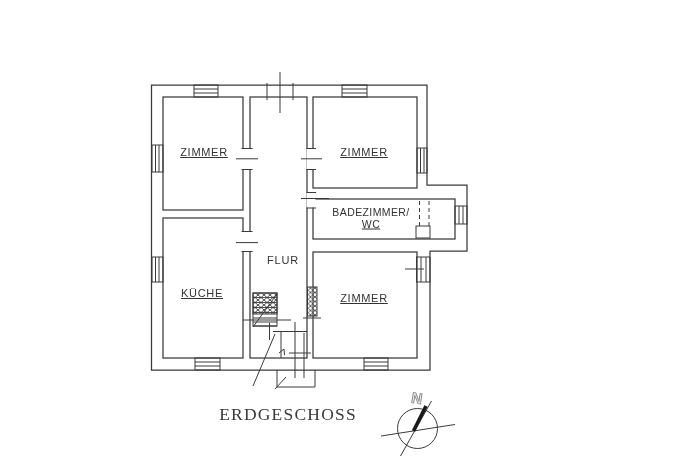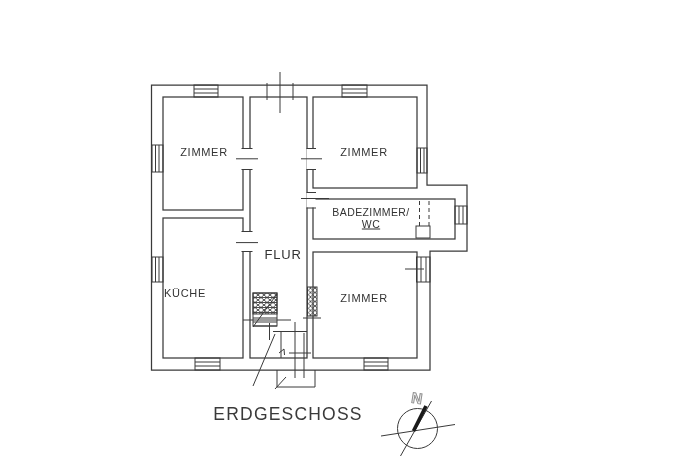--- a/index.html
+++ b/index.html
@@ -18,24 +18,24 @@
   svg.plan{position:absolute;left:0;top:0;z-index:1;color:var(--ink,#3a3a3a);}
   .w{stroke:currentColor;fill:none;stroke-width:1.25;}
   .thin{stroke:currentColor;fill:none;stroke-width:1;}
   .wo{fill:#fff;stroke:none;}
   .dash{stroke:currentColor;fill:none;stroke-width:1;stroke-dasharray:4 3;}
   .needle{stroke:#1a1a1a;stroke-width:3.6;fill:none;}
   .label{
     position:absolute;z-index:2;transform:translate(-50%,-50%);
     color:var(--label,#333);white-space:nowrap;
   }
-  .room-label{font-size:11px;letter-spacing:.7px;}
-  .flur-label{font-size:13px;letter-spacing:.8px;}
+  .room-label{font-size:11px;letter-spacing:.7px;text-decoration:underline;}
+  .flur-label{font-size:11px;letter-spacing:.8px;margin-top:6px;}
   .bad-label{font-size:10.5px;line-height:11.5px;text-align:center;letter-spacing:.4px;}
-  .title-label{font-size:17.5px;letter-spacing:1.2px;color:var(--ink,#3a3a3a);}
+  .title-label{font-size:17.5px;letter-spacing:1.2px;color:var(--ink,#3a3a3a);font-family:Liberation Serif, serif;}
   .north-label{
     font-size:15px;font-weight:bold;
     color:#efefef;-webkit-text-stroke:1px #8f8f8f;
     transform:translate(-50%,-50%) rotate(9deg);
   }
 </style>
 </head>
 <body>
 
 <div class="stage">
@@ -163,20 +163,20 @@
     </g>
   </svg>
 
   <div class="label room-label" style="left:204px;top:152px;">ZIMMER</div>
   <div class="label room-label" style="left:364px;top:152px;">ZIMMER</div>
   <div class="label bad-label" style="left:371px;top:218px;">
     <span style="display:block;text-align:center;">BADEZIMMER/</span>
     <span style="display:block;text-decoration:underline;">WC</span>
   </div>
   <div class="label flur-label" style="left:283px;top:254px;">FLUR</div>
-  <div class="label room-label" style="left:185px;top:293px;">KÜCHE</div>
+  <div class="label room-label" style="left:202px;top:293px;">KÜCHE</div>
   <div class="label room-label" style="left:364px;top:298px;">ZIMMER</div>
 
   <div class="label title-label" style="left:288px;top:414px;">ERDGESCHOSS</div>
 
   <div class="label north-label" style="left:417px;top:398px;">N</div>
 
 </div>
 
 </body></html>

